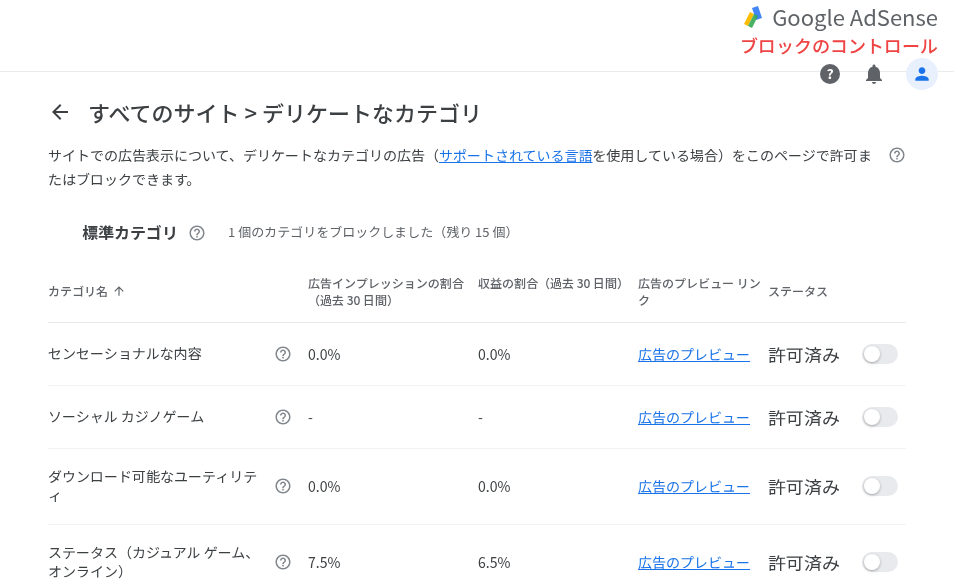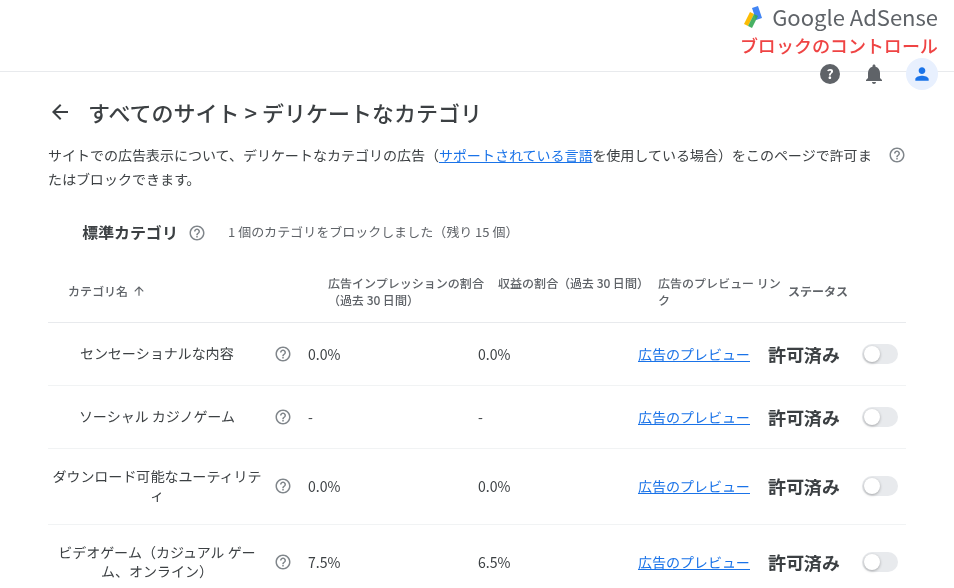--- a/index.html
+++ b/index.html
@@ -36,34 +36,34 @@
     .help-icon { width: 18px; height: 18px; color: #80868b; cursor: pointer; flex-shrink: 0; margin-top: 2px; }
     
     .section-header { display: flex; align-items: center; gap: 10px; margin-bottom: 16px; margin-left: 34px; }
     .section-title { font-size: 16px; font-weight: 700; color: #3c4043; }
     .section-info { font-size: 13px; color: #5f6368; margin-left: 12px; }
     
     .table { width: 100%; }
     .th-row { display: flex; padding: 14px 0; border-bottom: 1px solid #e8eaed; font-size: 12px; color: #5f6368; font-weight: 500; }
     .td-row { display: flex; align-items: center; padding: 18px 0; border-bottom: 1px solid #f1f3f4; font-size: 14px; color: #3c4043; }
     .col-name { flex: 0 0 260px; display: flex; align-items: center; gap: 8px; }
-    .col-name-header { flex: 0 0 260px; display: flex; align-items: center; gap: 4px; margin-left: 20px; }
+    .col-name-header { flex: 0 0 260px; display: flex; align-items: center; gap: 4px; }
     .col-imp { flex: 0 0 170px; }
     .col-rev { flex: 0 0 160px; }
     .col-preview { flex: 0 0 130px; }
-    .col-status { flex: 1; display: flex; align-items: center; justify-content: space-between; gap: 16px; padding-right: 8px; font-weight: bold; }
+    .col-status { flex: 1; display: flex; align-items: center; justify-content: space-between; gap: 16px; padding-right: 8px; }
     .sort-arrow { width: 14px; height: 14px; }
     .row-help { width: 18px; height: 18px; color: #80868b; margin-left: auto; margin-right: 16px; cursor: pointer; flex-shrink: 0; }
     .preview-link { color: #1a73e8; text-decoration: underline; cursor: pointer; font-size: 14px; }
     .status-label { font-size: 18px; color: #3c4043; }
     
     .toggle { width: 36px; height: 20px; background: #e8eaed; border-radius: 10px; position: relative; cursor: pointer; flex-shrink: 0; }
     .toggle-knob { width: 16px; height: 16px; background: #fff; border-radius: 50%; position: absolute; top: 2px; left: 2px; box-shadow: 0 1px 3px rgba(0,0,0,0.3); }
     
-    .cat-name { flex: 1; line-height: 1.4; text-align: center; }
+    .cat-name { flex: 1; line-height: 1.4; }
   </style>
 </head>
 <body>
 
 <div class="header">
   <svg class="menu-icon" viewBox="0 0 24 24">
       <path fill="currentColor" d="M3 18h18v-2H3v2zm0-5h18v-2H3v2zm0-7v2h18V6H3z"></path>
     </svg>
   <div class="logo-area">
     <svg class="logo-mark" viewBox="0 0 24 24">
@@ -178,21 +178,21 @@
           <div class="col-preview"><a class="preview-link">広告のプレビュー</a></div>
           <div class="col-status">
             <span class="status-label">許可済み</span>
             <div class="toggle">
               <div class="toggle-knob"></div>
             </div>
           </div>
         </div>
         <div class="td-row">
           <div class="col-name">
-            <span class="cat-name">ビデオゲーム（カジュアル ゲーム、オンライン）</span>
+            <span class="cat-name">ステータス（カジュアル ゲーム、オンライン）</span>
             <svg class="row-help" viewBox="0 0 24 24">
               <path fill="currentColor" d="M11 18h2v-2h-2v2zm1-16C6.48 2 2 6.48 2 12s4.48 10 10 10 10-4.48 10-10S17.52 2 12 2zm0 18c-4.41 0-8-3.59-8-8s3.59-8 8-8 8 3.59 8 8-3.59 8-8 8zm0-14c-2.21 0-4 1.79-4 4h2c0-1.1.9-2 2-2s2 .9 2 2c0 2-3 1.75-3 5h2c0-2.25 3-2.5 3-5 0-2.21-1.79-4-4-4z"></path>
             </svg>
           </div>
           <div class="col-imp">7.5%</div>
           <div class="col-rev">6.5%</div>
           <div class="col-preview"><a class="preview-link">広告のプレビュー</a></div>
           <div class="col-status">
             <span class="status-label">許可済み</span>
             <div class="toggle">

